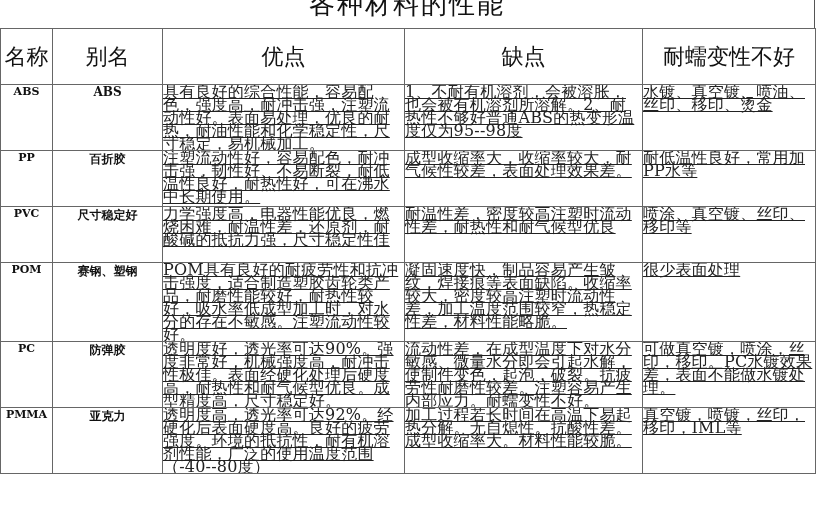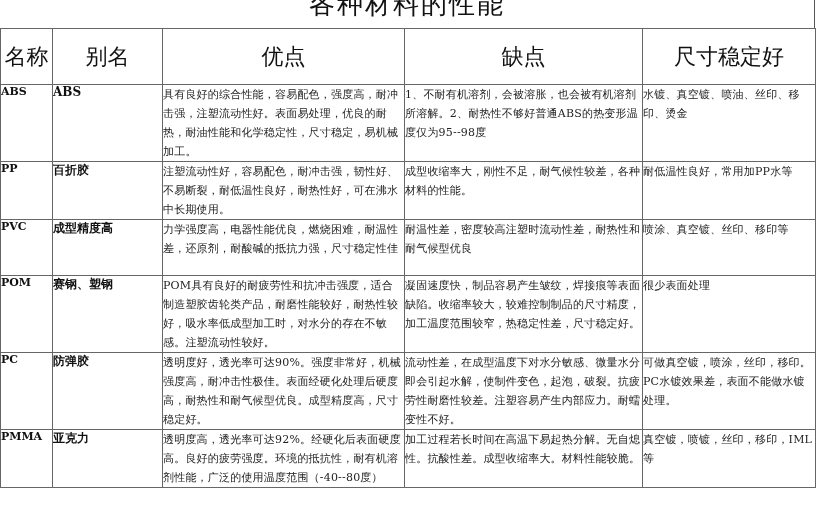--- a/index.html
+++ b/index.html
@@ -7,23 +7,23 @@
          font-family:"DejaVu Serif","Liberation Serif",serif; color:#111; }
   .sheet { position:absolute; left:0; top:4px; width:818px; height:506px; }
   .title-row { position:absolute; left:0; top:-20px; width:815px; height:44px;
                border-right:1px solid #555; box-sizing:border-box; text-align:center; }
   .title { display:inline-block; font-size:26px; line-height:40px; letter-spacing:2px;
            font-family:"DejaVu Serif","Liberation Serif",serif; color:#111; }
   table.grid { position:absolute; left:0; top:24px; border-collapse:collapse;
                table-layout:fixed; width:816px; }
   table.grid td, table.grid th { border:1px solid #666; padding:0; vertical-align:top; overflow:hidden; }
   table.grid th { height:55px; font-weight:normal; font-size:22px; vertical-align:middle; color:#111; }
-  td.name, td.alias { vertical-align:middle; font-size:11px; font-weight:bold; }
+  td.name, td.alias { text-align:center; vertical-align:middle; font-size:11px; font-weight:bold; }
   td.alias { font-size:12px; }
-  td.text { font-size:11px; line-height:19px; padding:1px 3px 0 3px; letter-spacing:0.2px; color:#222; }
+  td.text { font-size:16px; line-height:13px; padding:1px 3px 0 3px; letter-spacing:0.2px; color:#222;text-decoration:underline; }
   td.text .inner { height:100%; overflow:hidden; }
   tr.r { height:55px; }
   tr.r td { height:55px; }
   tr.last td { height:40px; }
   .col-name { width:52px; } .col-alias { width:110px; } .col-pro { width:242px; }
   .col-con { width:238px; } .col-surf { width:173px; }
 </style>
 </head>
 <body>
 
@@ -39,21 +39,21 @@
         <col class="col-pro">
         <col class="col-con">
         <col class="col-surf">
     </colgroup>
     <thead>
       <tr>
         <th>名称</th>
         <th>别名</th>
         <th>优点</th>
         <th>缺点</th>
-        <th>尺寸稳定好</th>
+        <th>耐蠕变性不好</th>
       </tr>
     </thead>
     <tbody>
       <tr class="r">
         <td class="name">ABS</td>
         <td class="alias">ABS</td>
         <td class="text">
             <div class="inner">具有良好的综合性能，容易配色，强度高，耐冲击强，注塑流动性好。表面易处理，优良的耐热，耐油性能和化学稳定性，尺寸稳定，易机械加工。</div>
           </td>
         <td class="text">
@@ -63,47 +63,47 @@
             <div class="inner">水镀、真空镀、喷油、丝印、移印、烫金</div>
           </td>
       </tr>
       <tr class="r">
         <td class="name">PP</td>
         <td class="alias">百折胶</td>
         <td class="text">
             <div class="inner">注塑流动性好，容易配色，耐冲击强，韧性好、不易断裂，耐低温性良好，耐热性好，可在沸水中长期使用。</div>
           </td>
         <td class="text">
-            <div class="inner">成型收缩率大，刚性不足，耐气候性较差，各种材料的性能。</div>
+            <div class="inner">成型收缩率大，收缩率较大，耐气候性较差，表面处理效果差。</div>
           </td>
         <td class="text">
             <div class="inner">耐低温性良好，常用加PP水等</div>
           </td>
       </tr>
       <tr class="r">
         <td class="name">PVC</td>
-        <td class="alias">成型精度高</td>
+        <td class="alias">尺寸稳定好</td>
         <td class="text">
             <div class="inner">力学强度高，电器性能优良，燃烧困难，耐温性差，还原剂，耐酸碱的抵抗力强，尺寸稳定性佳</div>
           </td>
         <td class="text">
             <div class="inner">耐温性差，密度较高注塑时流动性差，耐热性和耐气候型优良</div>
           </td>
         <td class="text">
             <div class="inner">喷涂、真空镀、丝印、移印等</div>
           </td>
       </tr>
       <tr class="r">
         <td class="name">POM</td>
         <td class="alias">赛钢、塑钢</td>
         <td class="text">
             <div class="inner">POM具有良好的耐疲劳性和抗冲击强度，适合制造塑胶齿轮类产品，耐磨性能较好，耐热性较好，吸水率低成型加工时，对水分的存在不敏感。注塑流动性较好。</div>
           </td>
         <td class="text">
-            <div class="inner">凝固速度快，制品容易产生皱纹，焊接痕等表面缺陷。收缩率较大，较难控制制品的尺寸精度，加工温度范围较窄，热稳定性差，尺寸稳定好。</div>
+            <div class="inner">凝固速度快，制品容易产生皱纹，焊接痕等表面缺陷。收缩率较大，密度较高注塑时流动性差，加工温度范围较窄，热稳定性差，材料性能略脆。</div>
           </td>
         <td class="text">
             <div class="inner">很少表面处理</div>
           </td>
       </tr>
       <tr class="r">
         <td class="name">PC</td>
         <td class="alias">防弹胶</td>
         <td class="text">
             <div class="inner">透明度好，透光率可达90%。强度非常好，机械强度高，耐冲击性极佳。表面经硬化处理后硬度高，耐热性和耐气候型优良。成型精度高，尺寸稳定好。</div>

